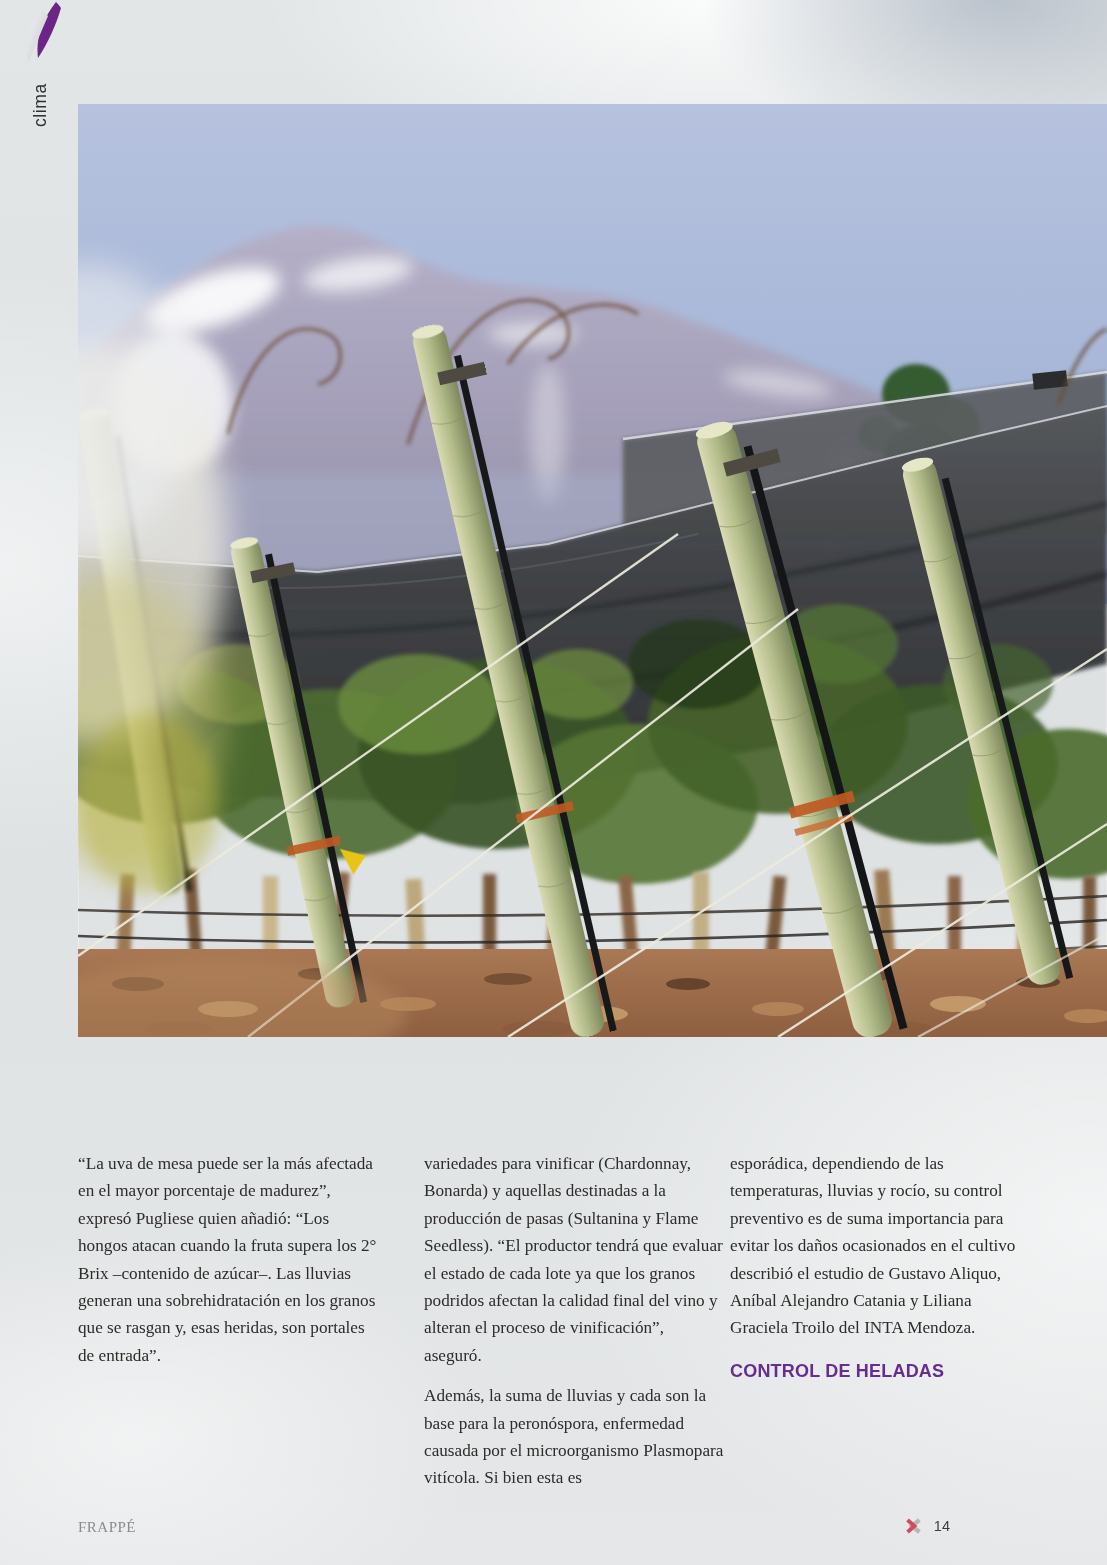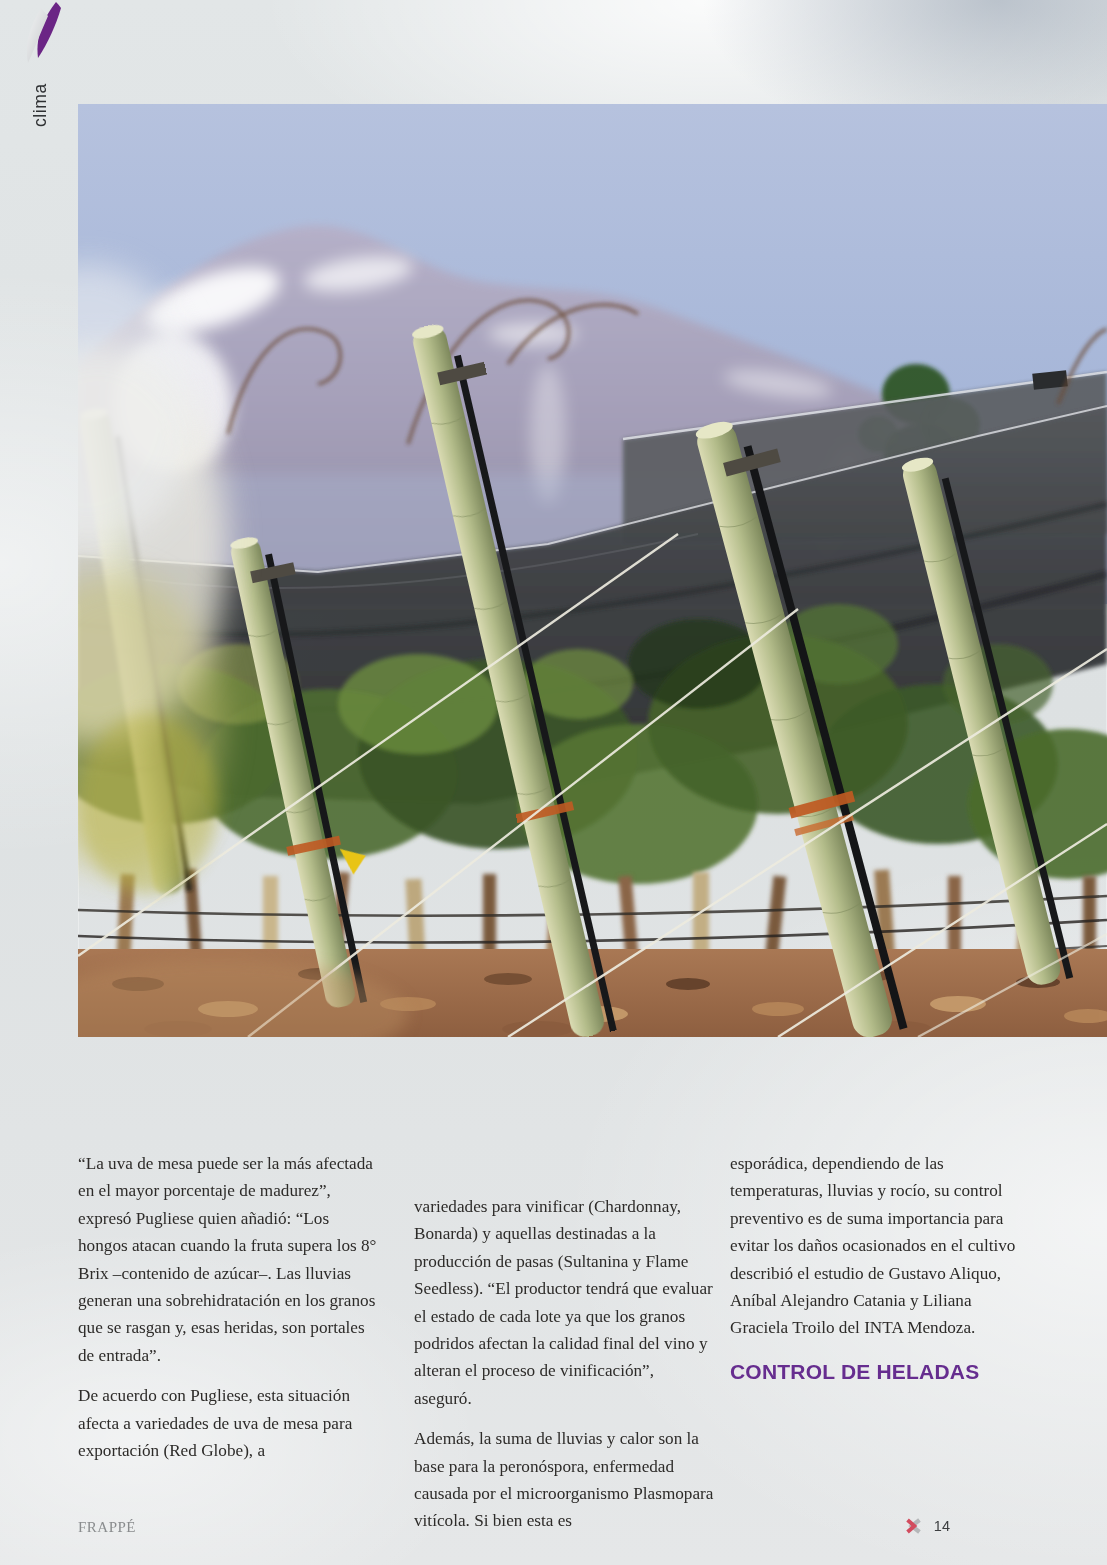--- a/index.html
+++ b/index.html
@@ -21,24 +21,24 @@
     color:#2e3032;white-space:nowrap;
   }
   .photo{
     position:absolute;left:78px;top:104px;width:1029px;height:933px;overflow:hidden;
     box-shadow:0 0 0 1px rgba(255,255,255,.35) inset;
   }
   .photo svg{display:block;width:100%;height:100%;}
   .article{position:absolute;left:0;top:1150px;width:1107px;}
   .col{position:absolute;top:0;width:302px;color:#2d2b29;font-size:17.2px;line-height:27.4px;}
   .col p{margin:0 0 13px 0;text-align:left;}
-  .col-1{left:78px;} .col-2{left:414px;margin-top:43px;} .col-3{left:730px;}
+  .col-1{left:78px;} .col-2{left:424px;} .col-3{left:730px;}
   .col h3{
     margin:16px 0 14px 0;font-family:"Liberation Sans",sans-serif;
-    font-size:21px;font-weight:bold;color:#662d8f;letter-spacing:.2px;
+    font-size:18px;font-weight:bold;color:#662d8f;letter-spacing:.2px;
   }
   .footer{position:absolute;left:0;top:1514px;width:1027px;height:40px;font-size:15px;}
   .footer .mag{
     position:absolute;left:78px;top:5px;color:#8a8c8e;letter-spacing:.5px;
     font-family:"Liberation Serif",serif;
   }
   .footer .pageblock{position:absolute;right:77px;top:4px;display:flex;align-items:center;gap:12px;}
   .footer .pagenum{font-family:"Liberation Sans",sans-serif;color:#3c3e40;font-size:14.5px;}
 </style>
 </head>
@@ -264,26 +264,25 @@
     <ellipse cx="35" cy="620" rx="110" ry="150" fill="#c8c279" opacity=".5" filter="url(#b16)"></ellipse>
     <ellipse cx="70" cy="700" rx="70" ry="90" fill="#b7b13e" opacity=".45" filter="url(#b8)"></ellipse>
     <ellipse cx="10" cy="300" rx="110" ry="140" fill="#eef0f2" opacity=".6" filter="url(#b16)"></ellipse>
     <ellipse cx="140" cy="910" rx="190" ry="55" fill="#b98c60" opacity=".45" filter="url(#b8)"></ellipse>
   </g>
 </svg>
 </figure>
 
 <section class="article">
   <div class="col col-1">
-    <p>“La uva de mesa puede ser la más afectada en el mayor porcentaje de madurez”, expresó Pugliese quien añadió: “Los hongos atacan cuando la fruta supera los 8° Brix –contenido de azúcar–. Las lluvias generan una sobrehidratación en los granos que se rasgan y, esas heridas, son portales de entrada”.</p>
-    <p>De acuerdo con Pugliese, esta situación afecta a variedades de uva de mesa para exportación (Red Globe), a</p>
+    <p>“La uva de mesa puede ser la más afectada en el mayor porcentaje de madurez”, expresó Pugliese quien añadió: “Los hongos atacan cuando la fruta supera los 2° Brix –contenido de azúcar–. Las lluvias generan una sobrehidratación en los granos que se rasgan y, esas heridas, son portales de entrada”.</p>
   </div>
   <div class="col col-2">
     <p>variedades para vinificar (Chardonnay, Bonarda) y aquellas destinadas a la producción de pasas (Sultanina y Flame Seedless). “El productor tendrá que evaluar el estado de cada lote ya que los granos podridos afectan la calidad final del vino y alteran el proceso de vinificación”, aseguró.</p>
-    <p>Además, la suma de lluvias y calor son la base para la peronóspora, enfermedad causada por el microorganismo Plasmopara vitícola. Si bien esta es</p>
+    <p>Además, la suma de lluvias y cada son la base para la peronóspora, enfermedad causada por el microorganismo Plasmopara vitícola. Si bien esta es</p>
   </div>
   <div class="col col-3">
     <p>esporádica, dependiendo de las temperaturas, lluvias y rocío, su control preventivo es de suma importancia para evitar los daños ocasionados en el cultivo describió el estudio de Gustavo Aliquo, Aníbal Alejandro Catania y Liliana Graciela Troilo del INTA Mendoza.</p>
     <h3>CONTROL DE HELADAS</h3>
   </div>
 </section>
 
 <div class="footer">
   <span class="mag">FRAPPÉ</span>
   <span class="pageblock">

